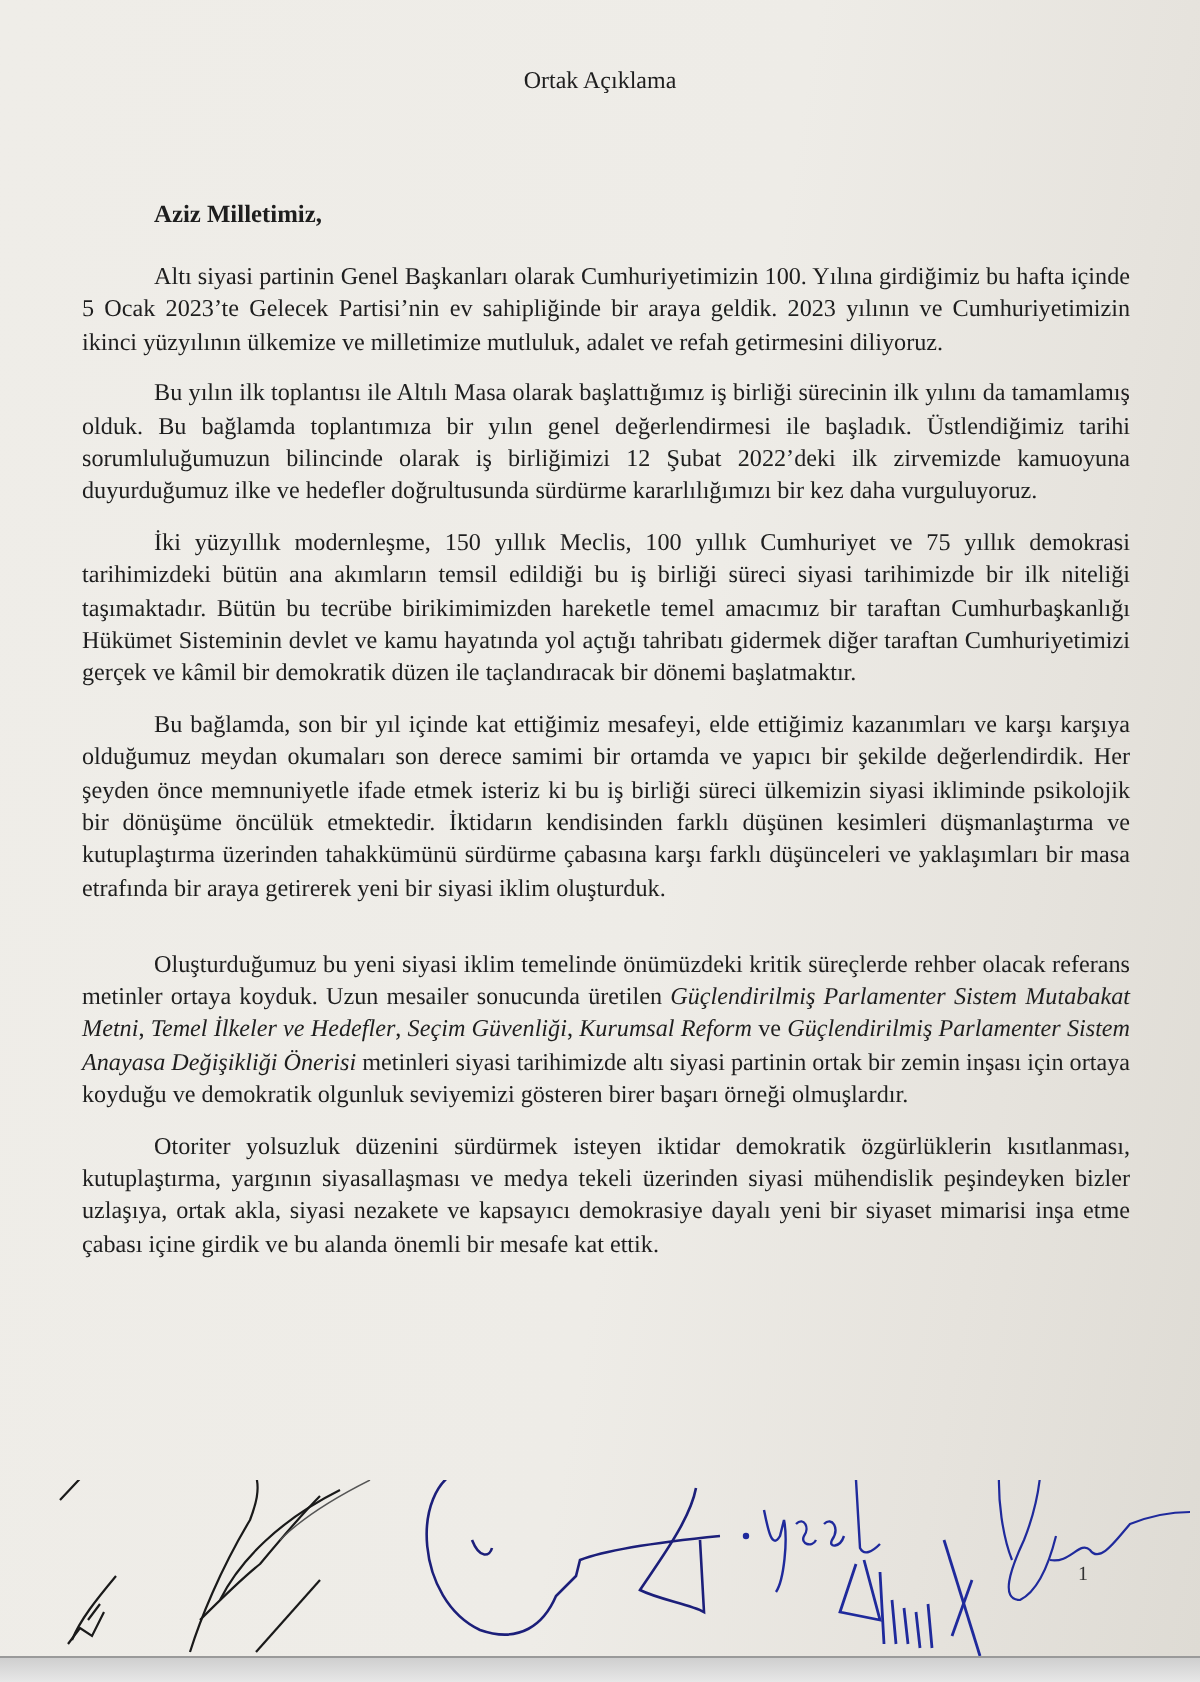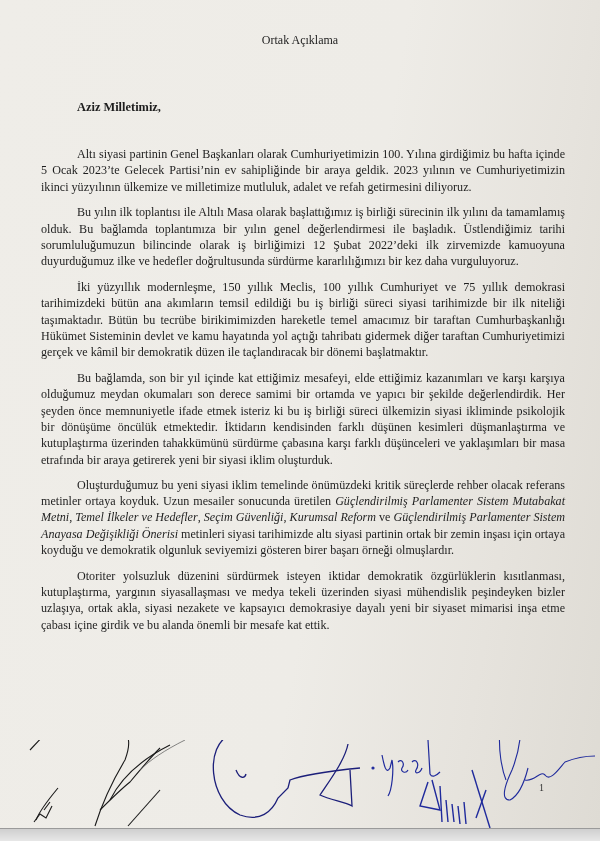--- a/index.html
+++ b/index.html
@@ -19,25 +19,25 @@
       border-top: 1px solid #9a9a9a;
     }
     .header {
       position: absolute; top: 33px; left: 0; width: 600px; text-align: center;
       font-size: 12px; line-height: 15px;
     }
     .salutation {
       position: absolute; top: 100px; left: 77px; font-size: 12.4px; font-weight: bold;
     }
     .body-text {
-      position: absolute; top: 146px; left: 41px; width: 524px;
+      position: absolute; top: 130px; left: 41px; width: 524px;
       font-size: 12.1px; line-height: 16.3px; text-align: justify;
     }
     .body-text p { margin: 0 0 9.5px 0; text-indent: 36px; }
-    .body-text p:nth-of-type(4) { margin-bottom: 9px; }
+    .body-text p:nth-of-type(4) { margin-bottom: 22px; }
     em { font-style: italic; }
     .signatures {
       position: absolute; left: 0; top: 740px; width: 600px; height: 88px;
     }
     .page-number {
       position: absolute; left: 539px; top: 780px; font-size: 10px; color: #333;
     }
   </style>
 </head>
 <body>

